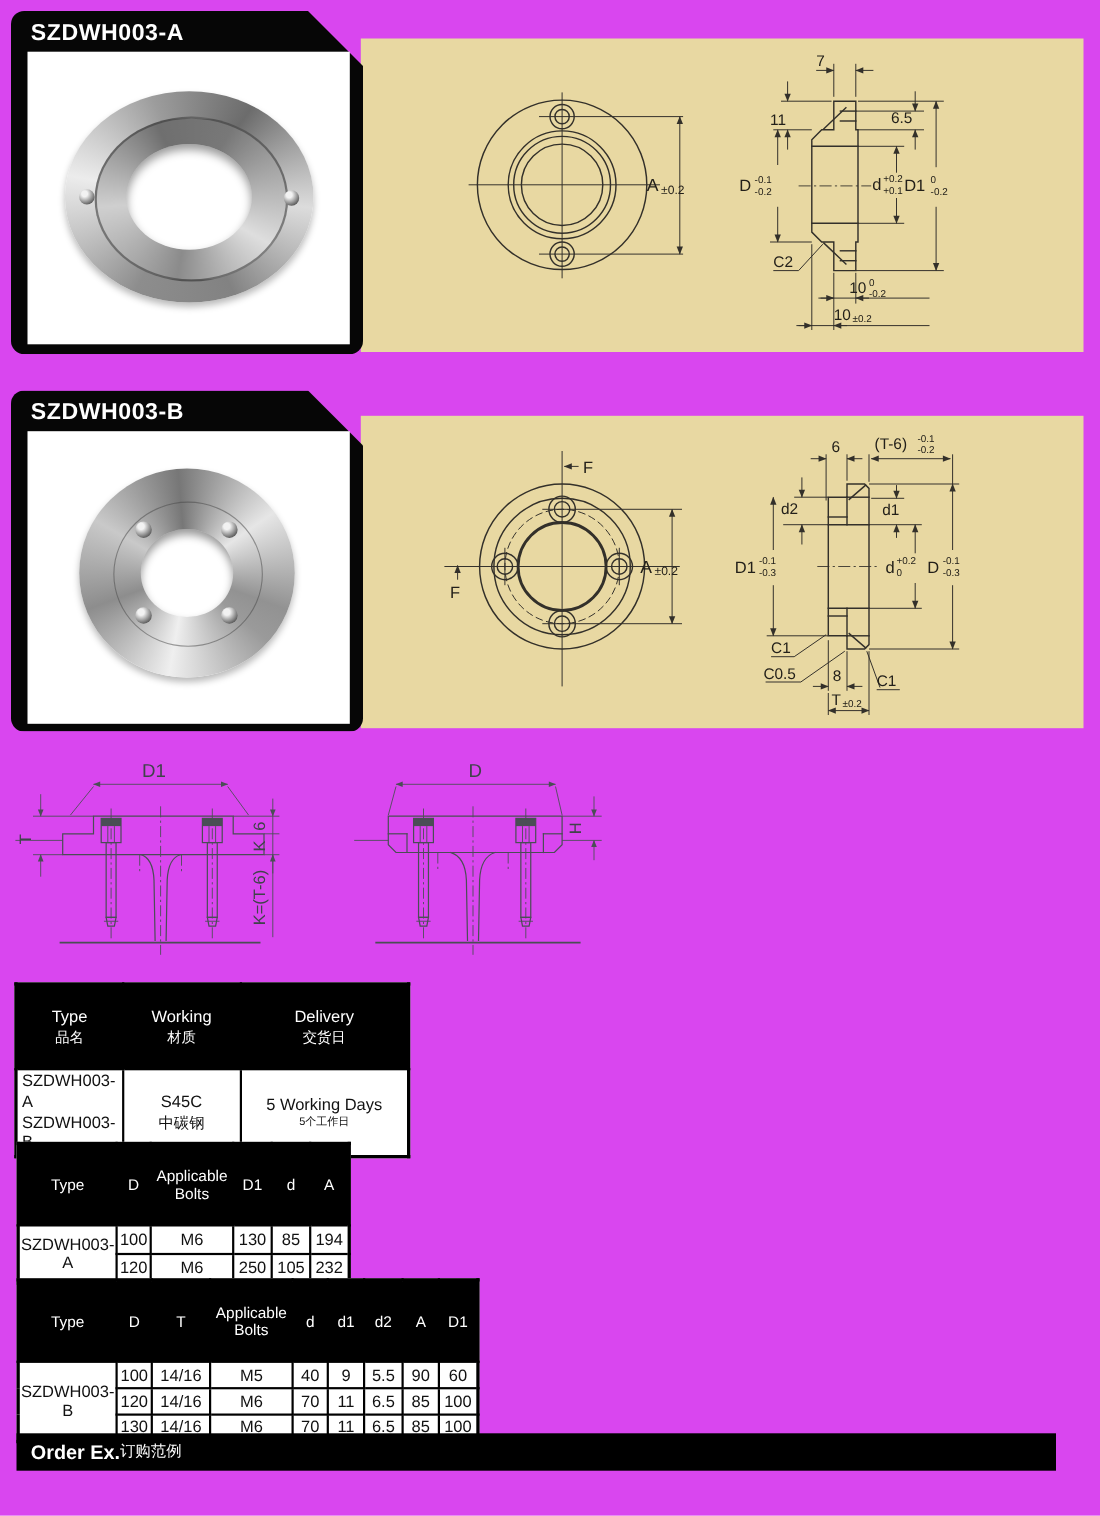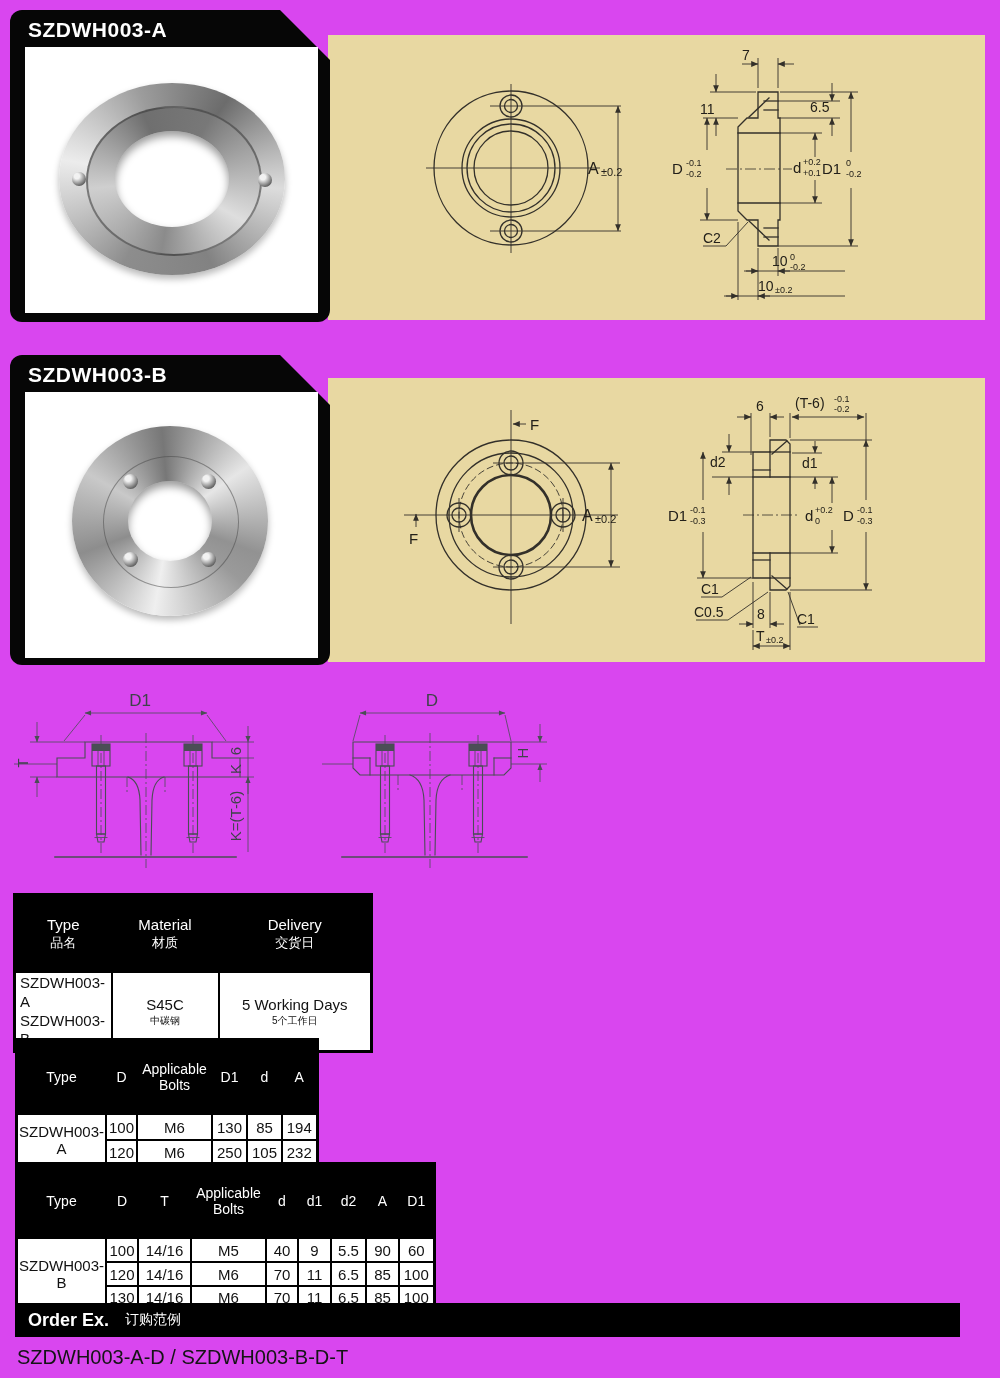--- a/index.html
+++ b/index.html
@@ -32,21 +32,21 @@
   table{border-collapse:collapse;position:absolute;background:#fff;}
   .ctbl{border:3px solid #000;}
   .ctbl th{background:#000;color:#fff;font-weight:normal;padding:20px 3px;}
   .ctbl td,.ctbl th{border:2px solid #000;text-align:center;vertical-align:middle;}
   .hen{font-size:15px;display:block;line-height:1.25;}
   .hzh{font-size:13px;display:block;line-height:1.25;}
   .cell{font-size:15px;}
   .t23 th{font-size:14px;}
   .t23 td{font-size:15px;}
   .notes{position:absolute;font-size:15px;color:#222;line-height:1.45;}
-  .orderbar{position:absolute;background:#000;color:#fff;display:flex;align-items:center;gap:16px;padding-left:13px;}
+  .orderbar{position:absolute;background:#000;color:#fff;display:flex;align-items:center;gap:0;padding-left:13px;}
   .o-en{font-size:18px;font-weight:bold;}
   .o-zh{font-size:14px;}
   .o-ex{position:absolute;font-size:20px;color:#141414;}
 </style>
 </head>
 <body>
 
 <div class="page">
 
   <svg width="0" height="0">
@@ -382,36 +382,36 @@
         <col style="width:107px">
         <col style="width:153px">
       </colgroup>
     <tbody>
         <tr style="height:39px">
       <th>
             <span class="hen">Type</span>
             <span class="hzh">品名</span>
           </th>
       <th>
-            <span class="hen">Material</span>
+            <span class="hen">Working</span>
             <span class="hzh">材质</span>
           </th>
       <th>
             <span class="hen">Delivery</span>
             <span class="hzh">交货日</span>
           </th>
     </tr>
     <tr style="height:66px">
       <td class="cell" style="text-align:left;padding-left:4px;">
         <span class="hen" style="font-size:15px">SZDWH003-A</span>
         <span class="hen" style="font-size:15px">SZDWH003-B</span>
       </td>
       <td class="cell">
         <span class="hen" style="font-size:15px">S45C</span>
-        <span class="hzh" style="font-size:10px">中碳钢</span>
+        <span class="hzh" style="font-size:14px">中碳钢</span>
       </td>
       <td class="cell">
         <span class="hen" style="font-size:15px">5 Working Days</span>
         <span class="hzh" style="font-size:10px">5个工作日</span>
       </td>
     </tr>
   </tbody>
     </table>
 
   <table class="ctbl t23" style="left:15px;top:1038px;">
@@ -506,15 +506,14 @@
       <td>100</td>
     </tr>
   </tbody>
     </table>
 
 
   <div class="orderbar" style="left:15px;top:1303px;width:932px;height:34px;">
     <span class="o-en">Order Ex.</span>
     <span class="o-zh">订购范例</span>
   </div>
-  <div class="o-ex" style="left:17px;top:1346px;">SZDWH003-A-D / SZDWH003-B-D-T</div>
 
 </div>
 
 </body></html>

